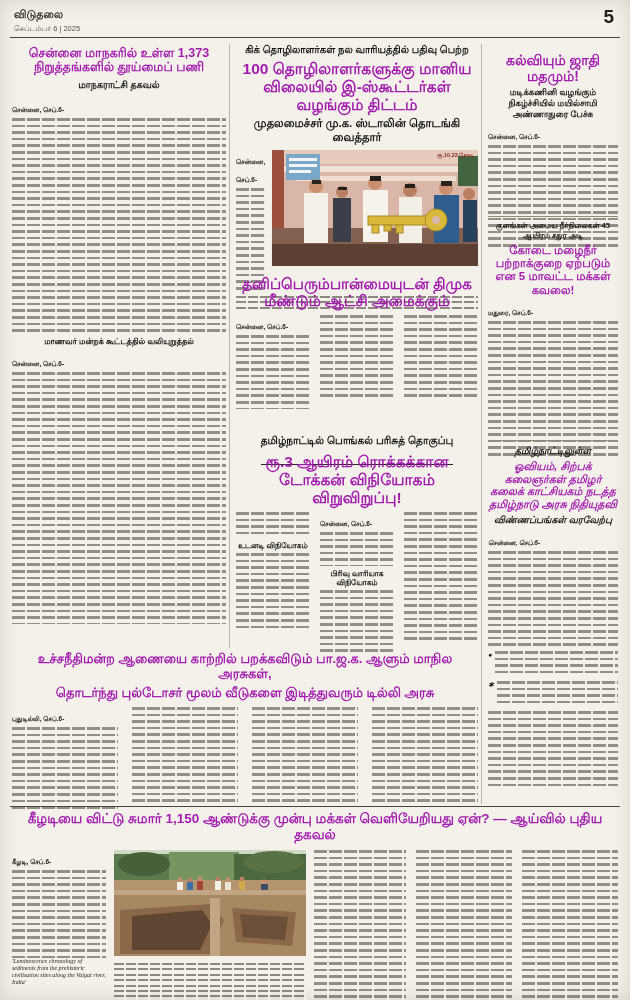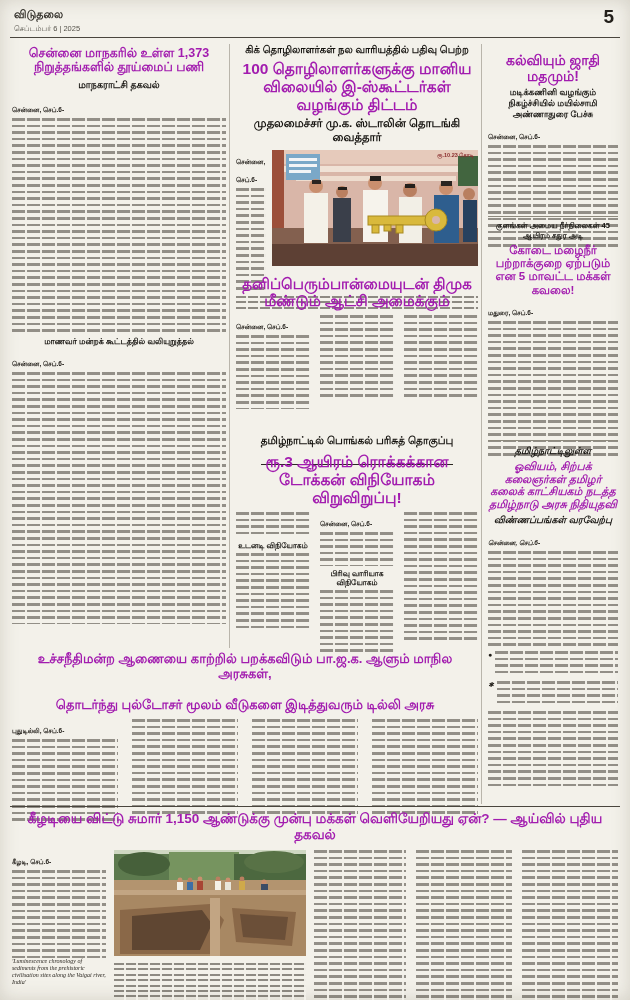--- a/index.html
+++ b/index.html
@@ -150,21 +150,21 @@
         <div class="tx" style="height:34px;margin-top:2px;"></div>
         <div class="minihd">பிரிவு வாரியாக விநியோகம்</div>
         <div class="tx" style="height:66px;"></div>
       </div>
       <div class="tx" style="width:74px;height:128px;"></div>
     </div>
   </div>
 
   <div class="abs" style="left:12px;top:652px;width:466px;">
     <div class="hl ctr" style="font-size:13px;">உச்சநீதிமன்ற ஆணையை காற்றில் பறக்கவிடும் பா.ஜ.க. ஆளும் மாநில அரசுகள்,</div>
-    <div class="hl ctr" style="font-size:13px;margin-top:16px;">தொடர்ந்து புல்டோசர் மூலம் வீடுகளை இடித்துவரும் டில்லி அரசு</div>
+    <div class="hl ctr" style="font-size:13px;margin-top:4px;">தொடர்ந்து புல்டோசர் மூலம் வீடுகளை இடித்துவரும் டில்லி அரசு</div>
     <div class="cols" style="margin-top:6px;">
       <div style="width:106px;">
         <span class="lead">புதுடில்லி, செப்.6-</span>
         <div class="tx" style="height:86px;margin-top:2px;"></div>
       </div>
       <div class="tx" style="width:106px;height:96px;"></div>
       <div class="tx" style="width:106px;height:96px;"></div>
       <div class="tx" style="width:106px;height:96px;"></div>
     </div>
   </div>

